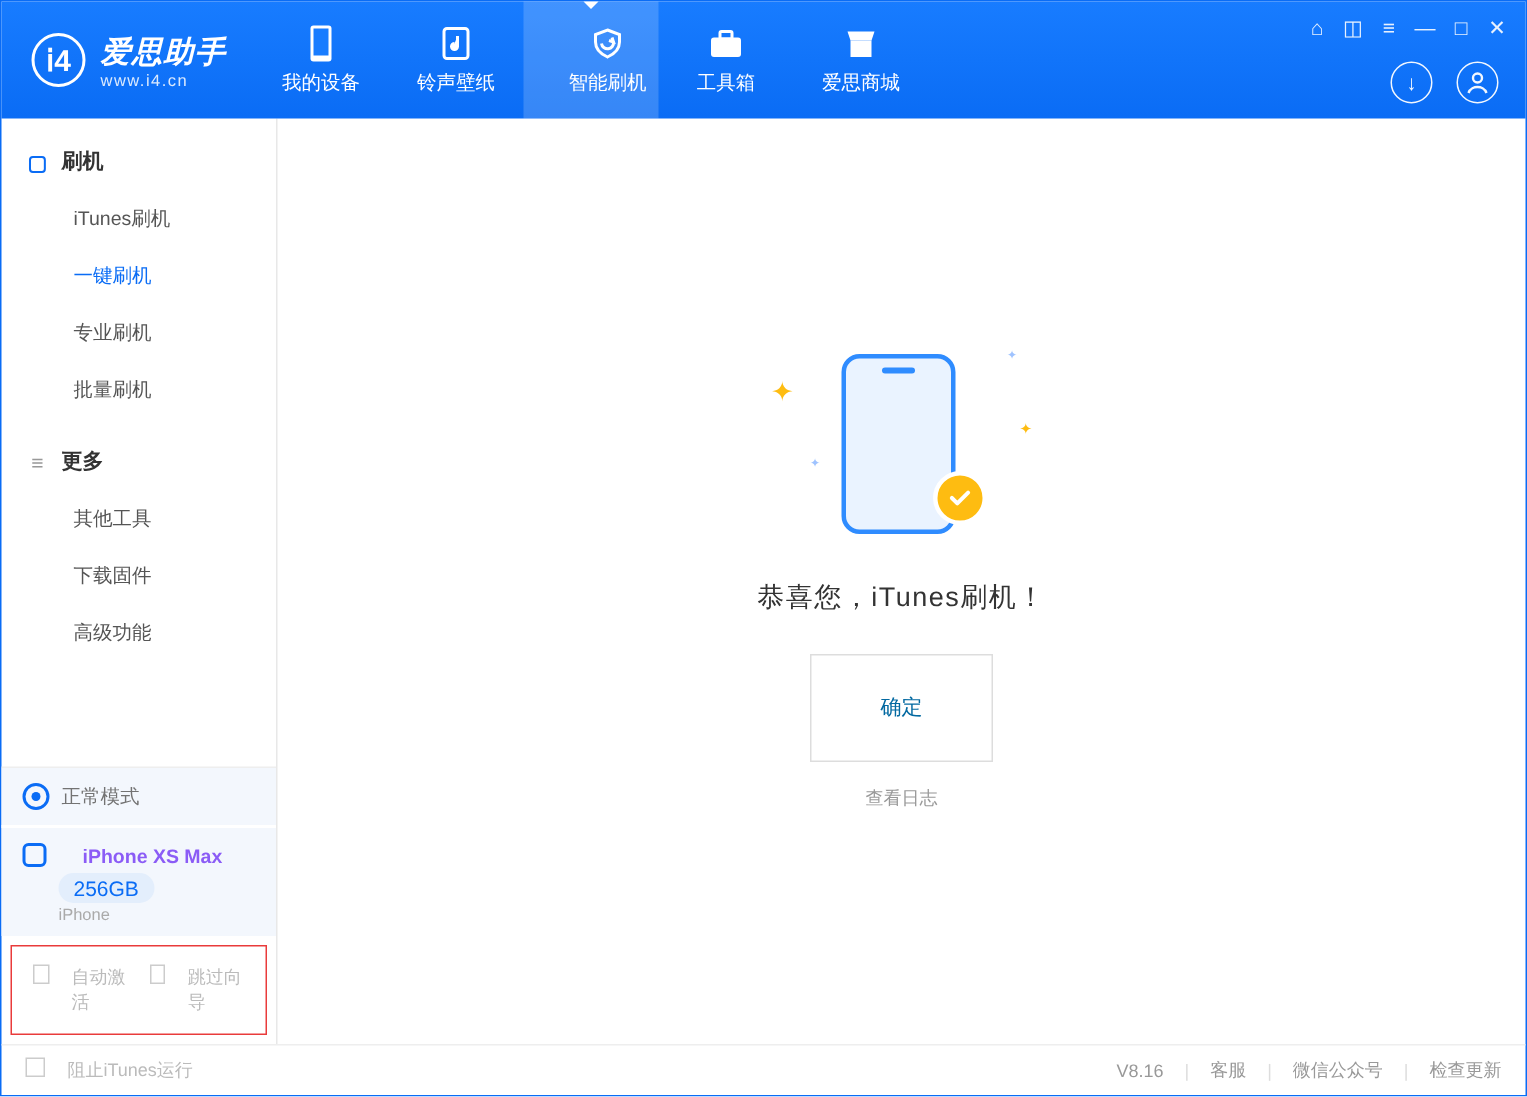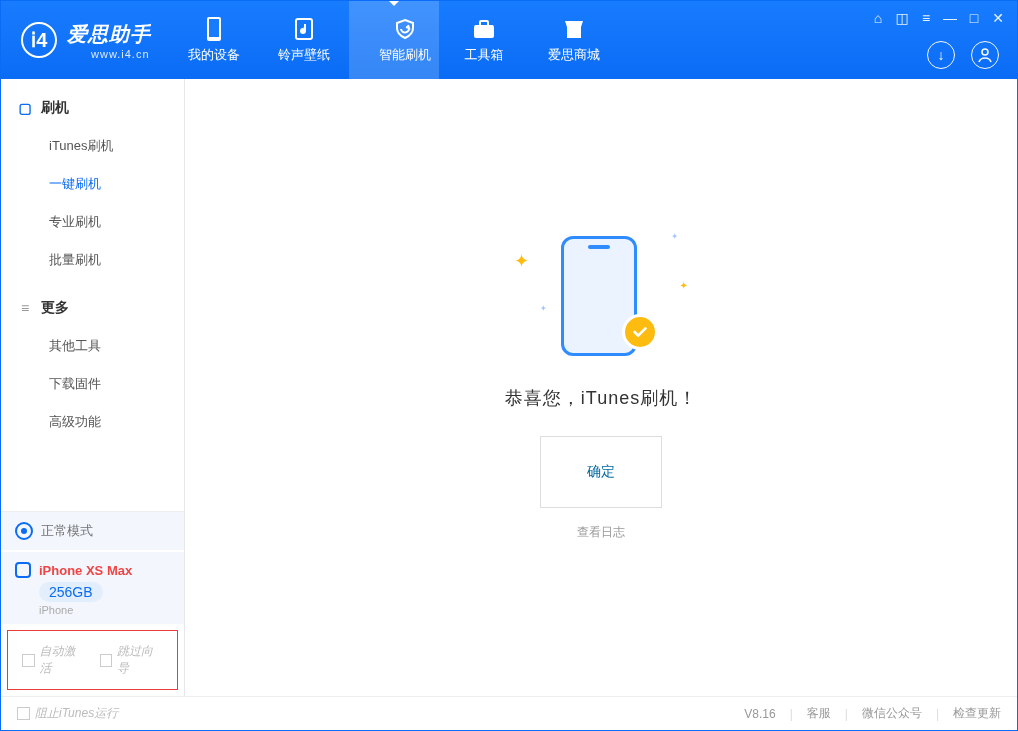--- a/index.html
+++ b/index.html
@@ -4,21 +4,21 @@
 <style>
 * { margin: 0; padding: 0; box-sizing: border-box; font-family: "Microsoft YaHei", "PingFang SC", sans-serif; }
 body { background: #fff; }
 .window { width: 1018px; height: 731px; border: 1px solid #0a6cf5; display: flex; flex-direction: column; margin: 0 auto; }
 
 
 .header { background: linear-gradient(180deg,#187cff,#0a6cf5); color:#fff; height:78px; display:flex; align-items:stretch; position:relative; }
 .logo-area { display:flex; align-items:center; padding:0 18px 0 20px; }
 .logo-circle { width:36px; height:36px; border:2.5px solid #fff; border-radius:50%; display:flex; align-items:center; justify-content:center; font-weight:bold; font-size:20px; margin-right:10px; }
 .logo-text .big { font-size:20px; font-weight:bold; letter-spacing:1px;font-style:italic; }
-.logo-text .small { font-size:11px; opacity:.85; letter-spacing:1px;margin-left:24px;}
+.logo-text .small { font-size:11px; opacity:.85; letter-spacing:1px;}
 .tabs { display:flex; align-items:stretch; }
 .tab { width:90px; display:flex; flex-direction:column; align-items:center; justify-content:center; color:#fff; font-size:13px; cursor:pointer; position:relative; }
 .tab .tab-icon { width:26px; height:26px; margin-bottom:4px; display:flex; align-items:center; justify-content:center; }
 .tab.active { background:rgba(255,255,255,0.18);padding-left:22px; }
 .tab.active::before { content:""; position:absolute; top:0; left:50%; transform:translateX(-50%); width:0; height:0; border-left:5px solid transparent; border-right:5px solid transparent; border-top:5px solid #fff; }
 .header-right { position:absolute; right:12px; top:10px; display:flex; gap:10px; align-items:center; }
 .win-btn { width:14px; height:14px; display:flex; align-items:center; justify-content:center; color:#fff; font-size:14px; cursor:pointer; opacity:.9;}
 .header-right2 { position:absolute; right:18px; bottom:10px; display:flex; gap:16px; align-items:center; }
 .round-btn { width:28px; height:28px; border:1.8px solid #fff; border-radius:50%; display:flex; align-items:center; justify-content:center; color:#fff; cursor:pointer; opacity:.95; font-size:14px;}
 
@@ -31,26 +31,26 @@
 .side-title.more .ticon { color:#999;}
 .side-item { padding:10px 16px 10px 48px; font-size:13px; color:#555; cursor:pointer; }
 .side-item.active { color:#0a6cf5; }
 .side-spacer { flex:1; }
 .device-panel { border-top:1px solid #eee; }
 .dev-row { padding:10px 14px; display:flex; align-items:flex-end; gap:8px; font-size:13px; color:#737373;}
 .dev-row.mode { background:#f3f7fd; }
 .dev-row .di { width:18px; height:18px; border:2px solid #0a6cf5; border-radius:50%; position:relative; display:inline-block;}
 .dev-row .di::after { content:""; position:absolute; width:6px; height:6px; background:#0a6cf5; border-radius:50%; top:4px; left:4px;}
 .dev-box { padding:10px 14px 8px; background:#f3f7fd; border-top:2px solid #fff;}
-.dev-name { font-size:13px; font-weight:bold; color:#ef4444; display:flex; align-items:center; gap:8px;}
+.dev-name { font-size:13px; font-weight:bold; color:#8b5cf6; display:flex; align-items:center; gap:24px;}
 .dev-name .pi { width:16px; height:16px; border:2px solid #0a6cf5; border-radius:4px; display:inline-block;}
 .dev-badge { display:inline-block; margin-top:4px; margin-left:24px; font-size:14px; color:#0a6cf5; background:#e3eefc; border-radius:10px; padding:2px 10px;}
 .dev-sub { margin-left:24px; font-size:11px; color:#aaa; margin-top:2px;}
 .check-row { padding:12px 14px; border:1.5px solid #e93b3b; margin:6px; display:flex; gap:14px; align-items:center;}
-.ck { display:flex; align-items:center; gap:5px; font-size:12px; color:#bbb; cursor:pointer;font-style:italic;}
+.ck { display:flex; align-items:flex-start; gap:15px; font-size:12px; color:#bbb; cursor:pointer;}
 .ck .box { width:13px; height:13px; border:1px solid #ccc; background:#fff;}
 
 
 .main { flex:1; display:flex; flex-direction:column; align-items:center; justify-content:center; position:relative; }
 .success-illus { position:relative; width:190px; height:130px; margin-bottom:22px;}
 .phone { position:absolute; left:55px; top:2px; width:76px; height:120px; border:3px solid #2f8cff; border-radius:12px; background:#eaf3ff;}
 .phone::before { content:""; position:absolute; top:6px; left:50%; transform:translateX(-50%); width:22px; height:4px; background:#2f8cff; border-radius:2px;}
 .check-badge { position:absolute; right:38px; bottom:14px; width:36px; height:36px; background:#febc11; border-radius:50%; display:flex; align-items:center; justify-content:center; border:3px solid #fff;}
 .check-badge svg { width:18px; height:18px; }
 .sp { position:absolute; font-size:18px; }

